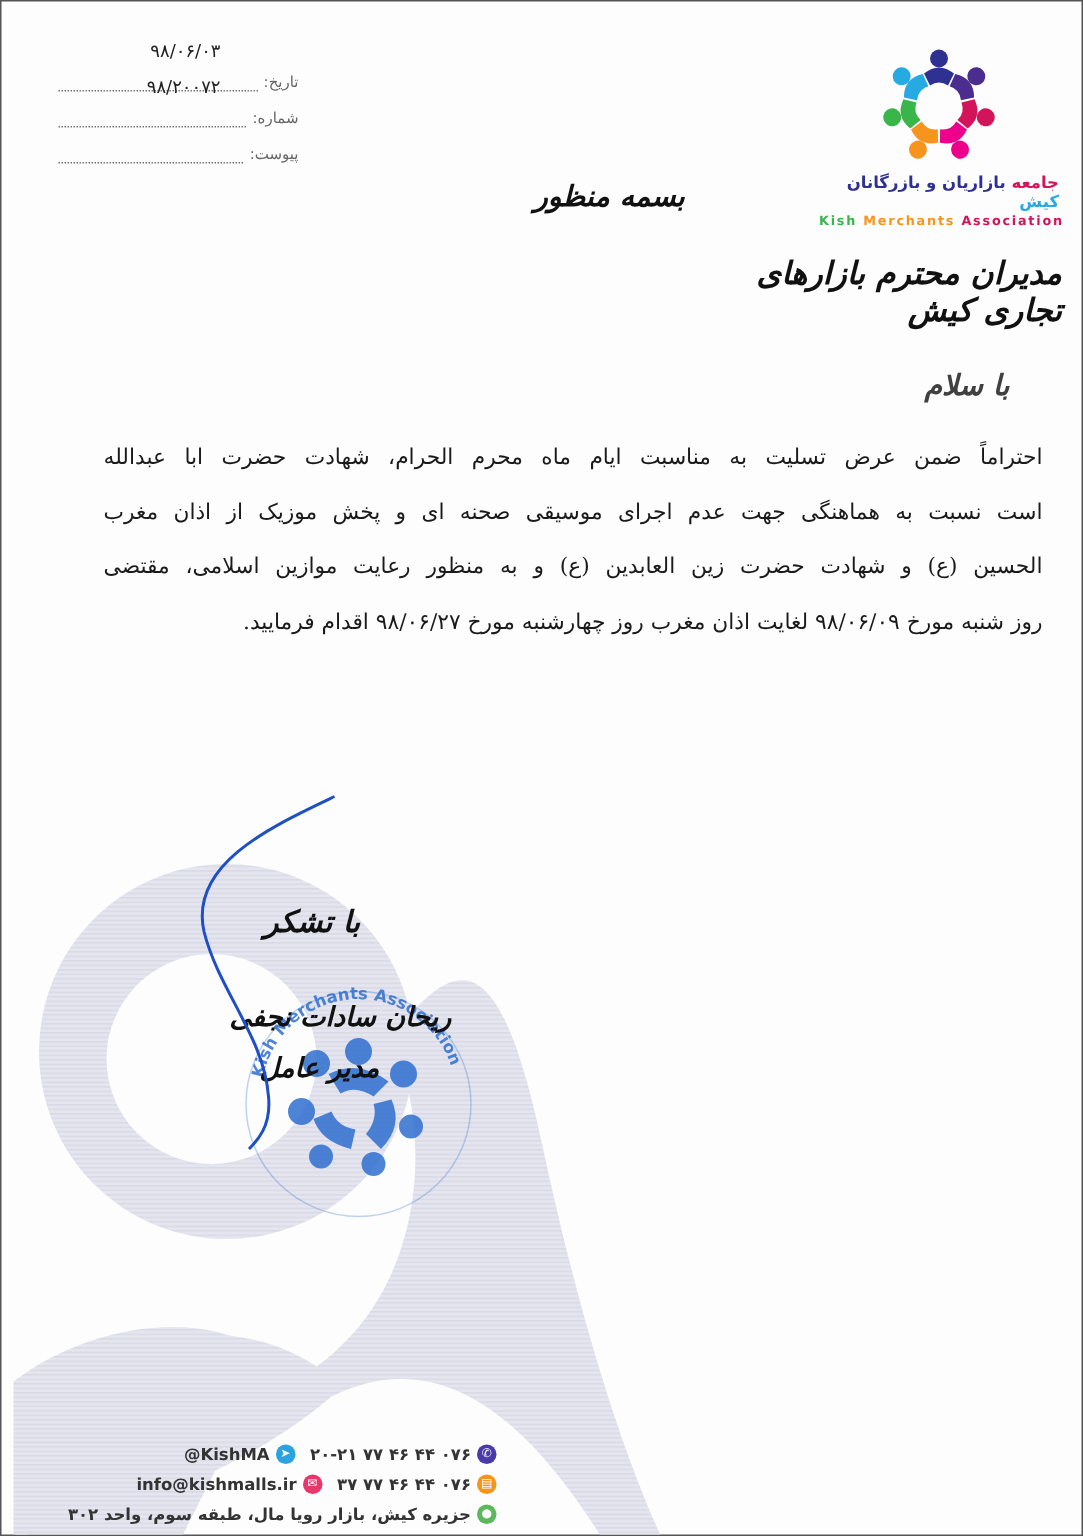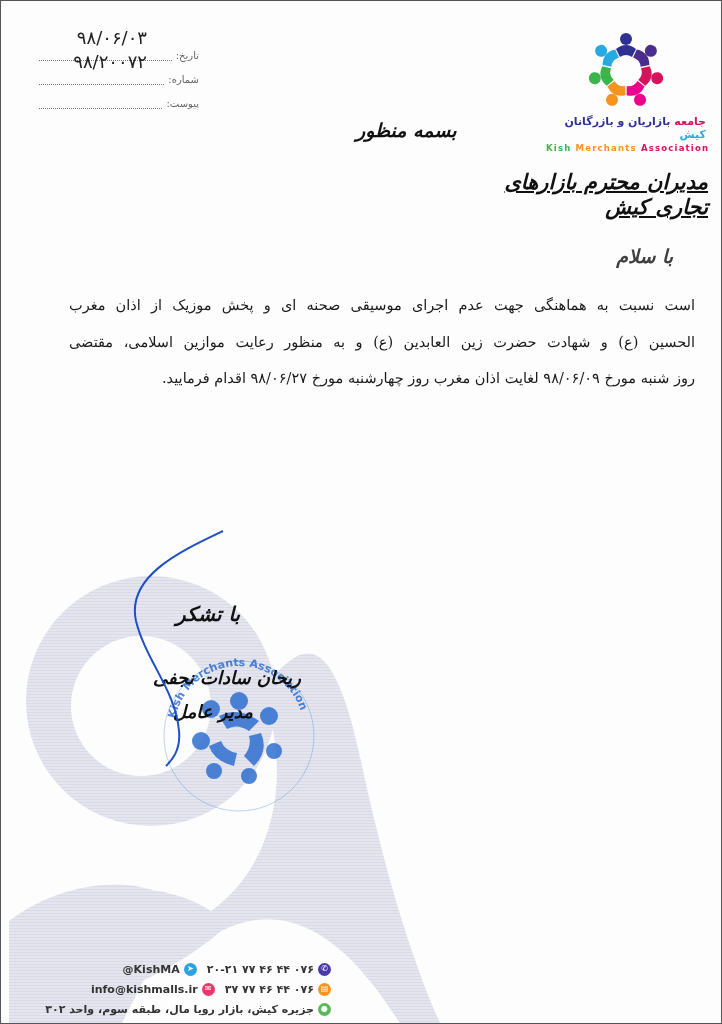--- a/index.html
+++ b/index.html
@@ -3,30 +3,30 @@
 <meta charset="utf-8">
 <style>
   html,body{margin:0;padding:0;}
   body{width:722px;height:1024px;background:#ffffff;position:relative;overflow:hidden;font-family:"DejaVu Sans",sans-serif;}
   .page{position:absolute;left:0;top:0;width:720px;height:1022px;border:1px solid #555;background:#fdfdfe;overflow:hidden;}
   .bg-shape{position:absolute;left:0;top:0;width:722px;height:1024px;}
   .meta{position:absolute;left:38px;top:36px;width:160px;direction:rtl;}
   .meta-row{position:relative;height:24px;display:flex;align-items:flex-end;}
   .meta-label{font-size:10px;color:#666;white-space:nowrap;margin-left:4px;}
   .meta-dots{flex:1;border-bottom:1px dotted #777;height:10px;}
-  .meta-value{position:absolute;right:52px;top:-10px;font-size:18px;color:#222;font-family:"DejaVu Sans",sans-serif;letter-spacing:1px;}
+  .meta-value{position:absolute;right:52px;top:-10px;font-size:12px;color:#222;font-family:"DejaVu Sans",sans-serif;letter-spacing:1px;}
   .logo{position:absolute;left:545px;top:30px;width:160px;}
   .logo svg{display:block;margin-left:38px;}
   .logo-fa{font-size:11px;font-weight:bold;text-align:right;direction:rtl;color:#d4145a;margin-top:4px;}
   .logo-fa .kish{color:#27a9e1;}
   .logo-fa .mid{color:#2e3192;}
   .logo-en{font-size:8.5px;font-weight:bold;letter-spacing:1.2px;text-align:center;margin-top:2px;white-space:nowrap;}
   .logo-en .k{color:#39b54a;} .logo-en .m{color:#f7941d;} .logo-en .a{color:#d4145a;}
   .bismillah{position:absolute;left:355px;top:118px;font-family:"DejaVu Serif",serif;font-style:italic;font-weight:bold;font-size:19px;direction:rtl;color:#111;}
-  .recipient{position:absolute;left:482px;top:168px;width:225px;text-align:right;font-family:"DejaVu Serif",serif;font-style:italic;font-weight:bold;font-size:21px;direction:rtl;color:#111;text-decoration:underline;}
+  .recipient{position:absolute;left:482px;top:168px;width:225px;text-align:right;font-family:"DejaVu Serif",serif;font-style:italic;font-weight:bold;font-size:21px;direction:rtl;color:#111;}
   .greeting{position:absolute;right:48px;top:244px;font-family:"DejaVu Serif",serif;font-style:italic;font-weight:bold;font-size:19px;direction:rtl;color:#404040;}
   .body-text{position:absolute;left:68px;top:286px;width:626px;direction:rtl;text-align:justify;text-align-last:right;font-family:"DejaVu Serif",serif;font-size:14.5px;line-height:36.5px;color:#1a1a1a;}
   .body-line{display:block;white-space:nowrap;text-align:justify;text-align-last:justify;}
   .body-line.last{text-align-last:right;}
   .sig{position:absolute;direction:rtl;font-family:"DejaVu Serif",serif;font-style:italic;font-weight:bold;color:#111;z-index:3;margin-top:16px;}
   .sig.thanks{left:175px;top:585px;font-size:20px;}
   .sig.name{left:152px;top:650px;font-size:18px;}
   .sig.title{left:172px;top:684px;font-size:18px;}
   .stamp{position:absolute;left:148px;top:640px;width:180px;height:180px;z-index:2;}
   .signature-stroke{position:absolute;left:0;top:0;width:722px;height:1024px;z-index:4;pointer-events:none;}
@@ -111,20 +111,21 @@
     <div class="logo-en">
       <span class="k">Kish </span><span class="m">Merchants </span><span class="a">Association</span>
     </div>
   </div>
 
   <div class="bismillah">بسمه منظور</div>
   <div class="recipient">مدیران محترم بازارهای تجاری کیش</div>
   <div class="greeting">با سلام</div>
 
   <div class="body-text">
+    <span class="body-line">احتراماً ضمن عرض تسلیت به مناسبت ایام ماه محرم الحرام، شهادت حضرت ابا عبدالله</span>
     <span class="body-line">است نسبت به هماهنگی جهت عدم اجرای موسیقی صحنه ای و پخش موزیک از اذان مغرب</span>
     <span class="body-line">الحسین (ع) و شهادت حضرت زین العابدین (ع) و به منظور رعایت موازین اسلامی، مقتضی</span>
     <span class="body-line last">روز شنبه مورخ ۹۸/۰۶/۰۹ لغایت اذان مغرب روز چهارشنبه مورخ ۹۸/۰۶/۲۷ اقدام فرمایید.</span>
   </div>
 
   <svg class="stamp" viewBox="0 0 180 180">
     <defs>
       <path id="stampArc" d="M25,90 A65,65 0 0,1 155,90"></path>
     </defs>
     <g opacity="0.85" fill="#2f6fd0">

